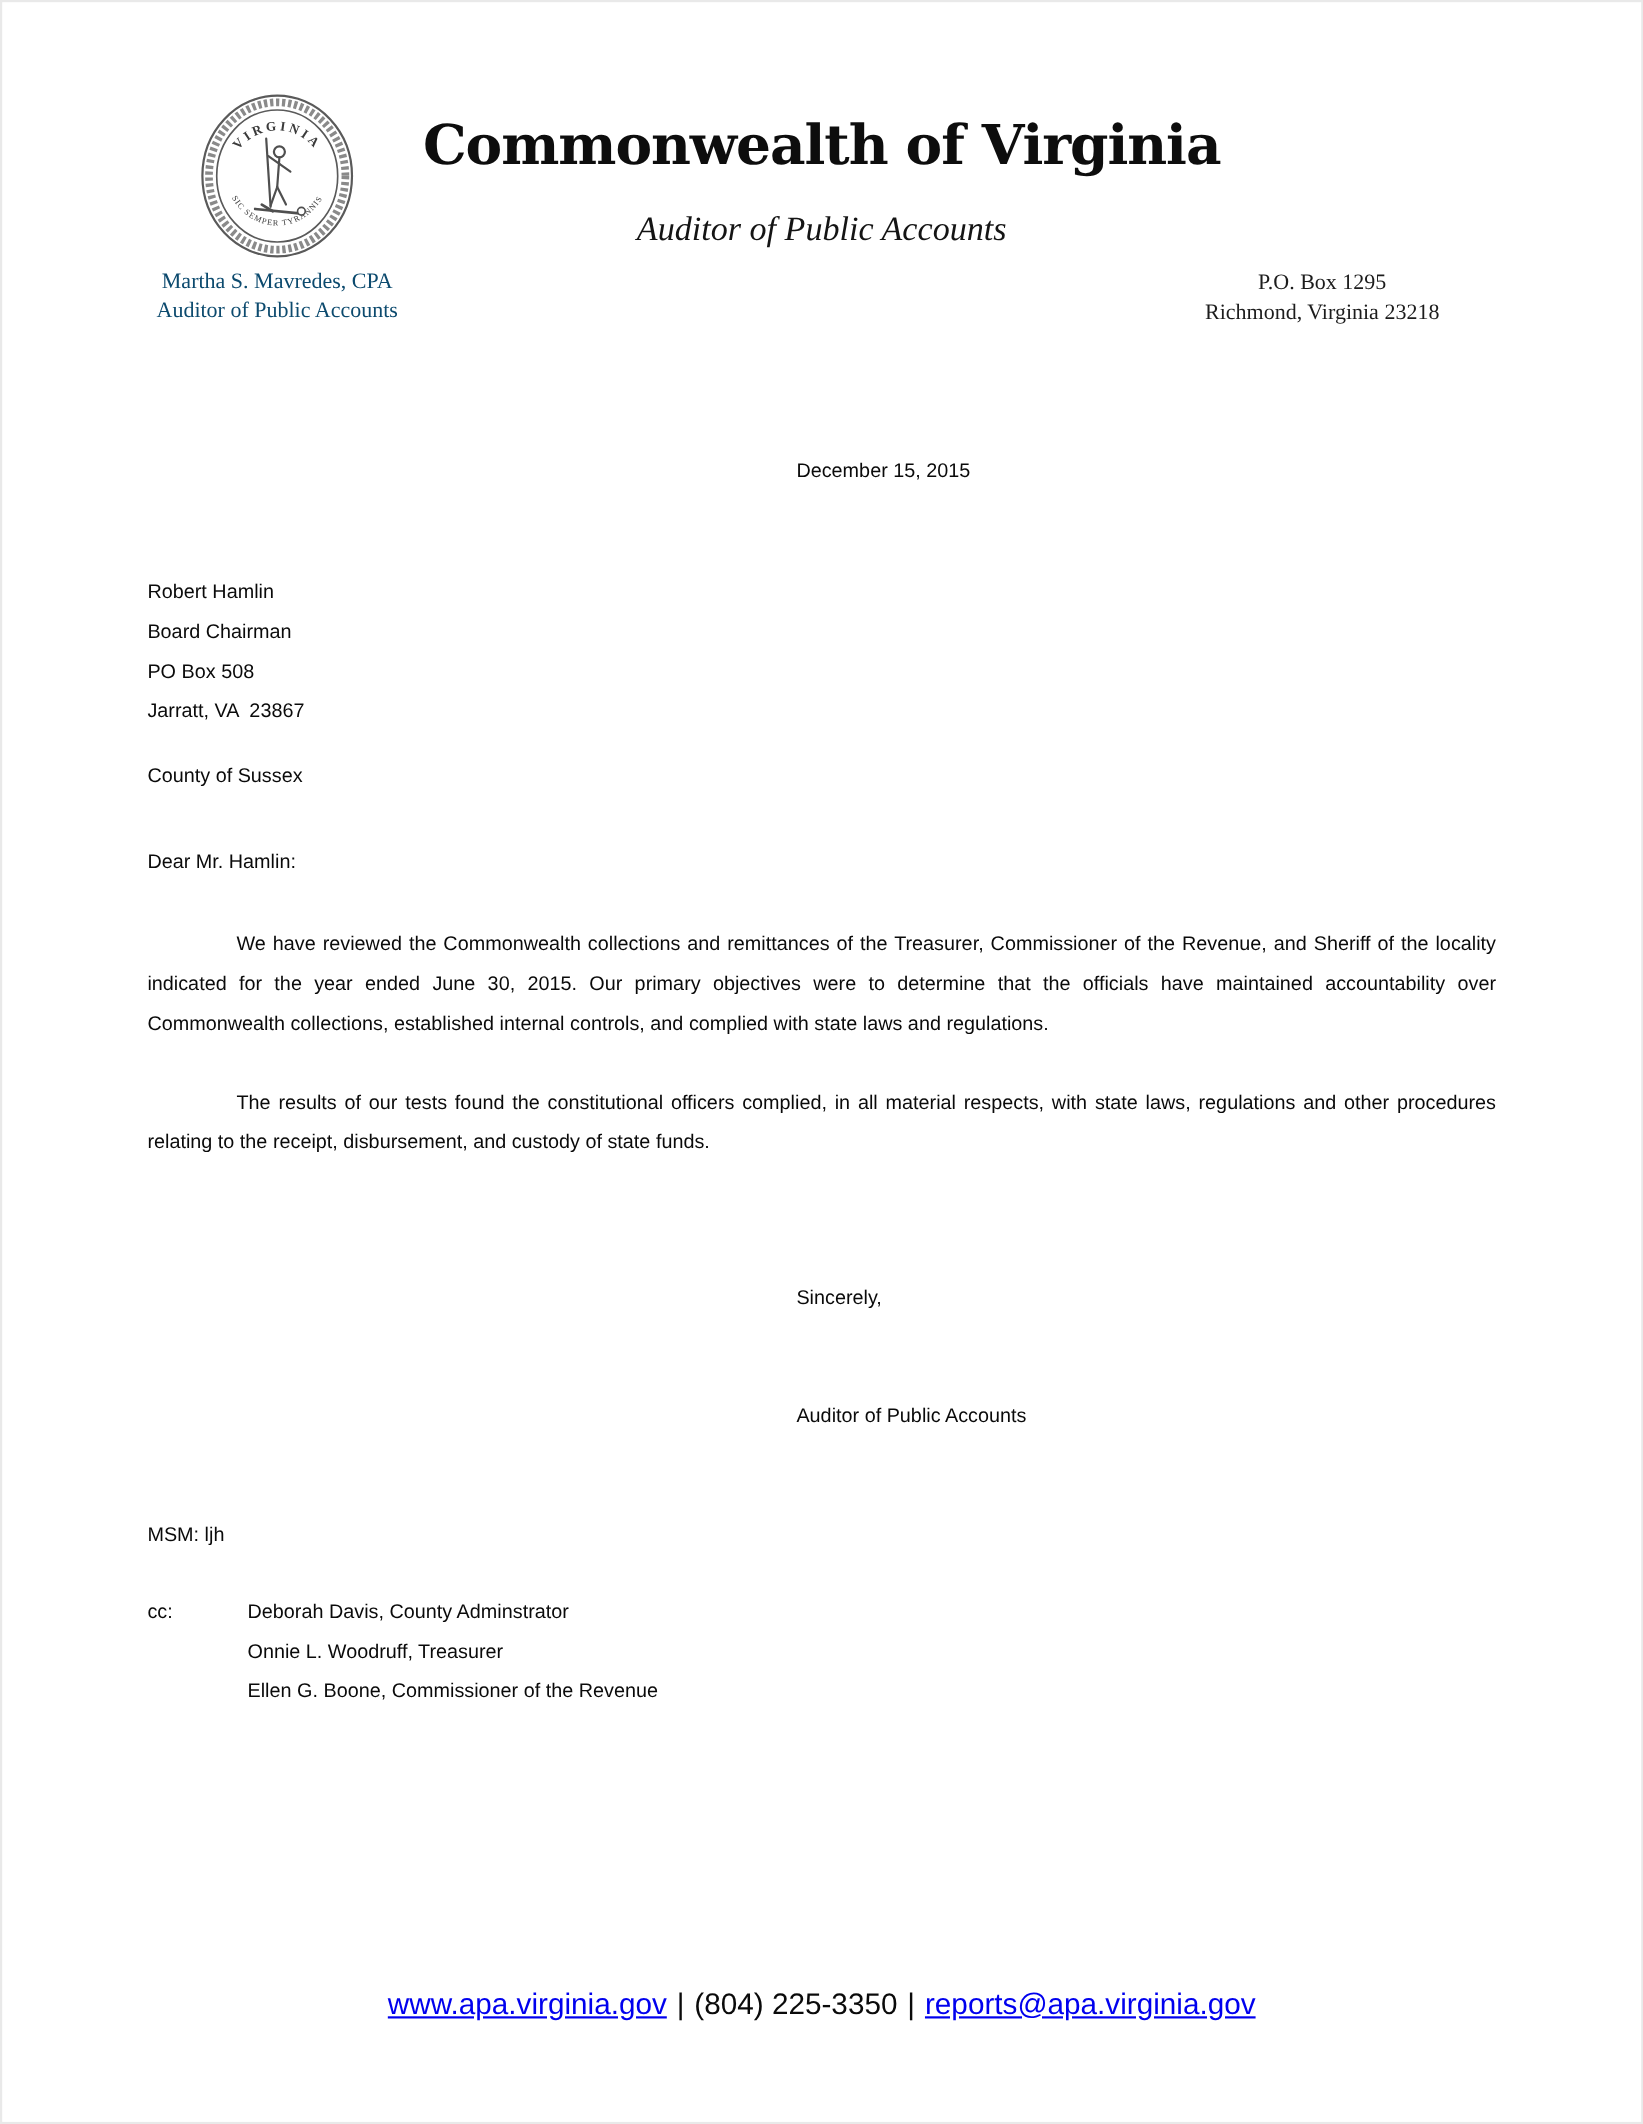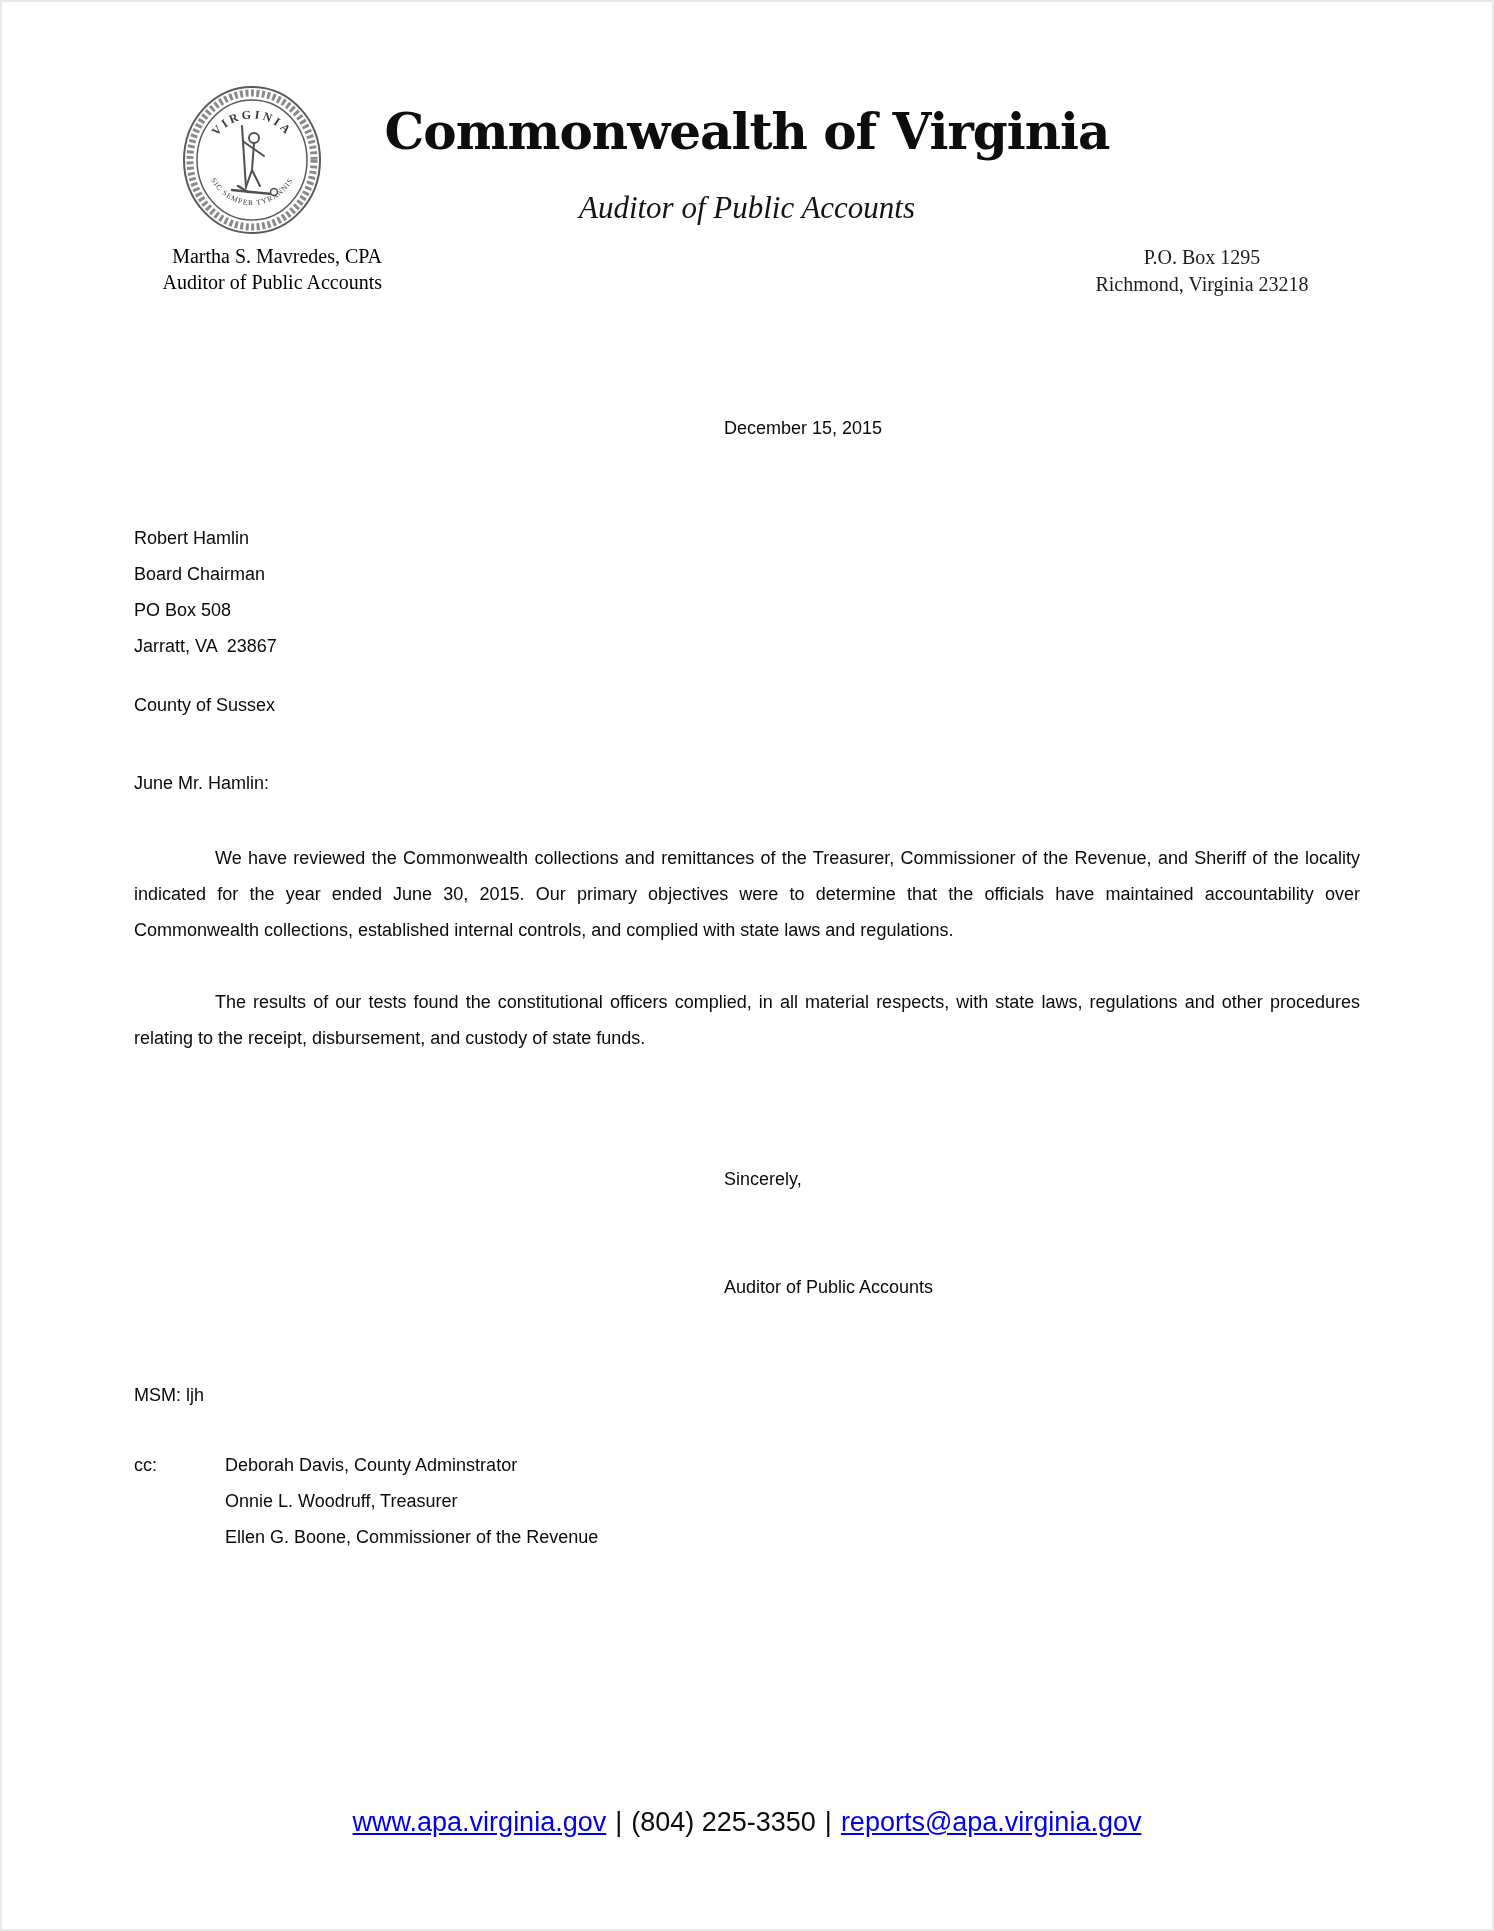--- a/index.html
+++ b/index.html
@@ -28,24 +28,24 @@
     position:absolute; left:0; right:0; top:188px;
     text-align:center;
     font-family:"Liberation Serif", serif;
     font-style:italic;
     font-size:31px;
     color:#141414;
   }
   .seal-wrap { position:absolute; left:180px; top:82px; width:140px; height:152px; }
   .lh-official {
     position:absolute; left:120px; top:241px; width:260px;
-    text-align:right;
+    text-align:center;
     font-family:"Liberation Serif", serif;
     font-size:20px; line-height:26px;
-    color:#000000;
+    color:#0c4a6e;
   }
   .lh-address {
     position:absolute; left:1040px; top:242px; width:320px;
     text-align:center;
     font-family:"Liberation Serif", serif;
     font-size:20px; line-height:27px;
     color:#1c1c1c;
   }
 
   
@@ -133,21 +133,21 @@
 
   <div class="body-text recipient">
     <div class="recipient-line">Robert Hamlin</div>
     <div class="recipient-line">Board Chairman</div>
     <div class="recipient-line">PO Box 508</div>
     <div class="recipient-line">Jarratt, VA  23867</div>
   </div>
 
   <div class="body-text locality-line">County of Sussex</div>
 
-  <div class="body-text salutation">June Mr. Hamlin:</div>
+  <div class="body-text salutation">Dear Mr. Hamlin:</div>
 
   <div class="body-text paragraphs">
     <p>We have reviewed the Commonwealth collections and remittances of the Treasurer, Commissioner of the Revenue, and Sheriff of the locality indicated for the year ended June 30, 2015. Our primary objectives were to determine that the officials have maintained accountability over Commonwealth collections, established internal controls, and complied with state laws and regulations.</p>
     <p>The results of our tests found the constitutional officers complied, in all material respects, with state laws, regulations and other procedures relating to the receipt, disbursement, and custody of state funds.</p>
   </div>
 
   <div class="body-text closing">Sincerely,</div>
 
   <div class="body-text signer-title">Auditor of Public Accounts</div>
 

